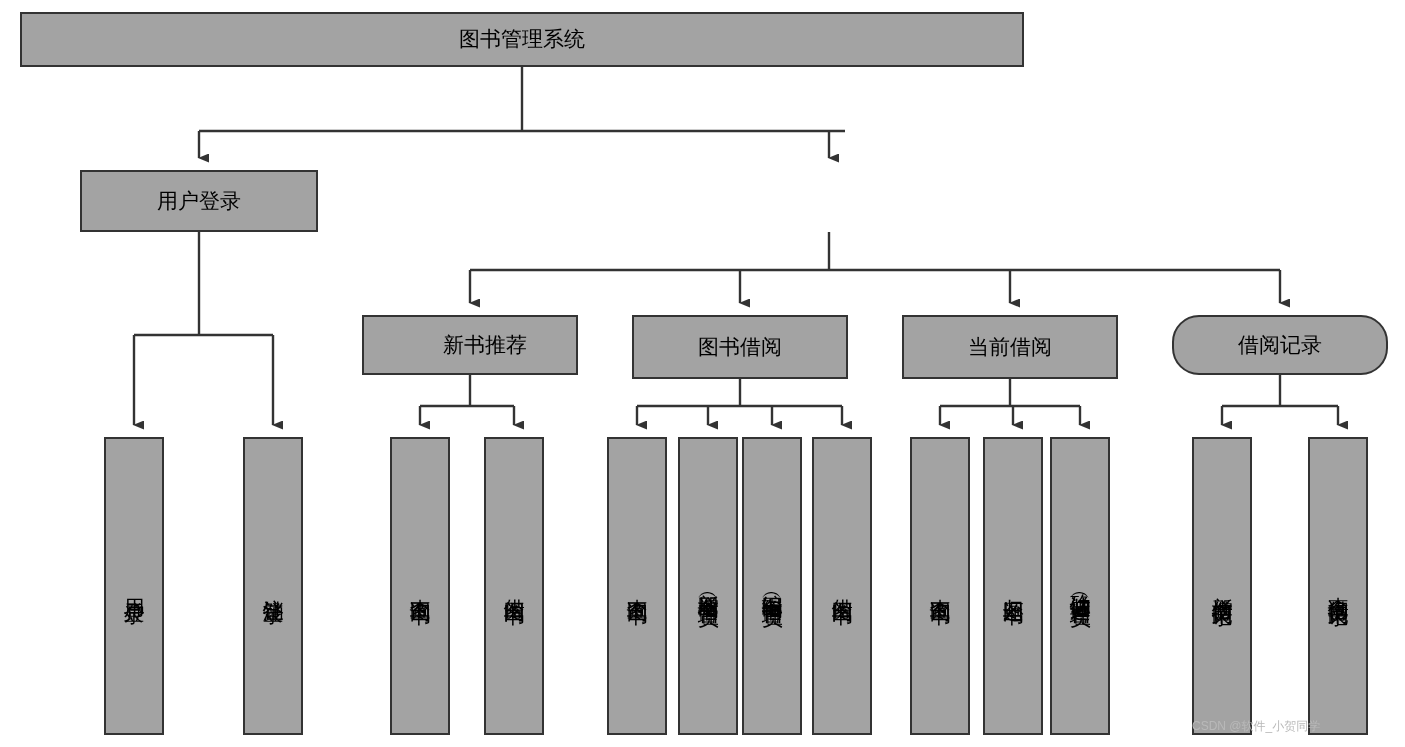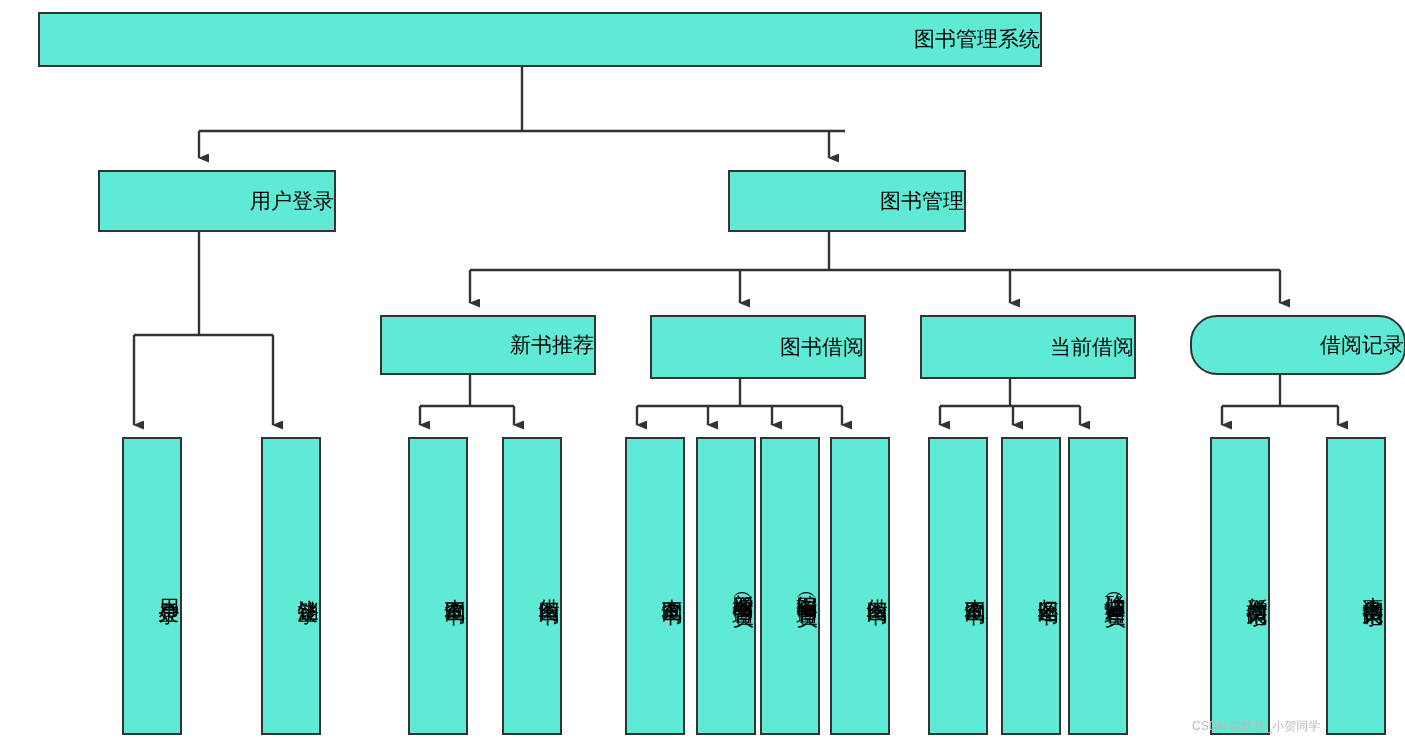--- a/index.html
+++ b/index.html
@@ -22,27 +22,26 @@
   svg.diagram-canvas {
     position: absolute;
     left: 0;
     top: 0;
     width: 1405px;
     height: 747px;
   }
   .node-box {
     position: absolute;
     box-sizing: border-box;
-    background: #5eead4;
+    background: #a3a3a3;
     border: 2px solid #333333;
     display: flex;
     align-items: center;
-    justify-content: flex-end;
+    justify-content: center;
     color: #000000;
-    margin-left: 18px;
   }
   .node-label {
     font-family: "Liberation Sans", sans-serif;
     color: #000000;
     white-space: nowrap;
     line-height: 1.08;
   }
   .horiz-node .node-label {
     font-size: 21px;
   }
@@ -120,23 +119,20 @@
     </g>
   </svg>
 
   <div class="node-box horiz-node" style="left:20px; top:12px; width:1004px; height:55px;">
     <span class="node-label">图书管理系统</span>
   </div>
 
   <div class="node-box horiz-node" style="left:80px; top:170px; width:238px; height:62px;">
     <span class="node-label">用户登录</span>
   </div>
-  <div class="node-box horiz-node" style="left:710px; top:170px; width:238px; height:62px;">
-    <span class="node-label">图书管理</span>
-  </div>
 
   <div class="node-box horiz-node" style="left:362px; top:315px; width:216px; height:60px;padding-left:30px;">
     <span class="node-label">新书推荐</span>
   </div>
   <div class="node-box horiz-node" style="left:632px; top:315px; width:216px; height:64px;">
     <span class="node-label">图书借阅</span>
   </div>
   <div class="node-box horiz-node" style="left:902px; top:315px; width:216px; height:64px;">
     <span class="node-label">当前借阅</span>
   </div>

